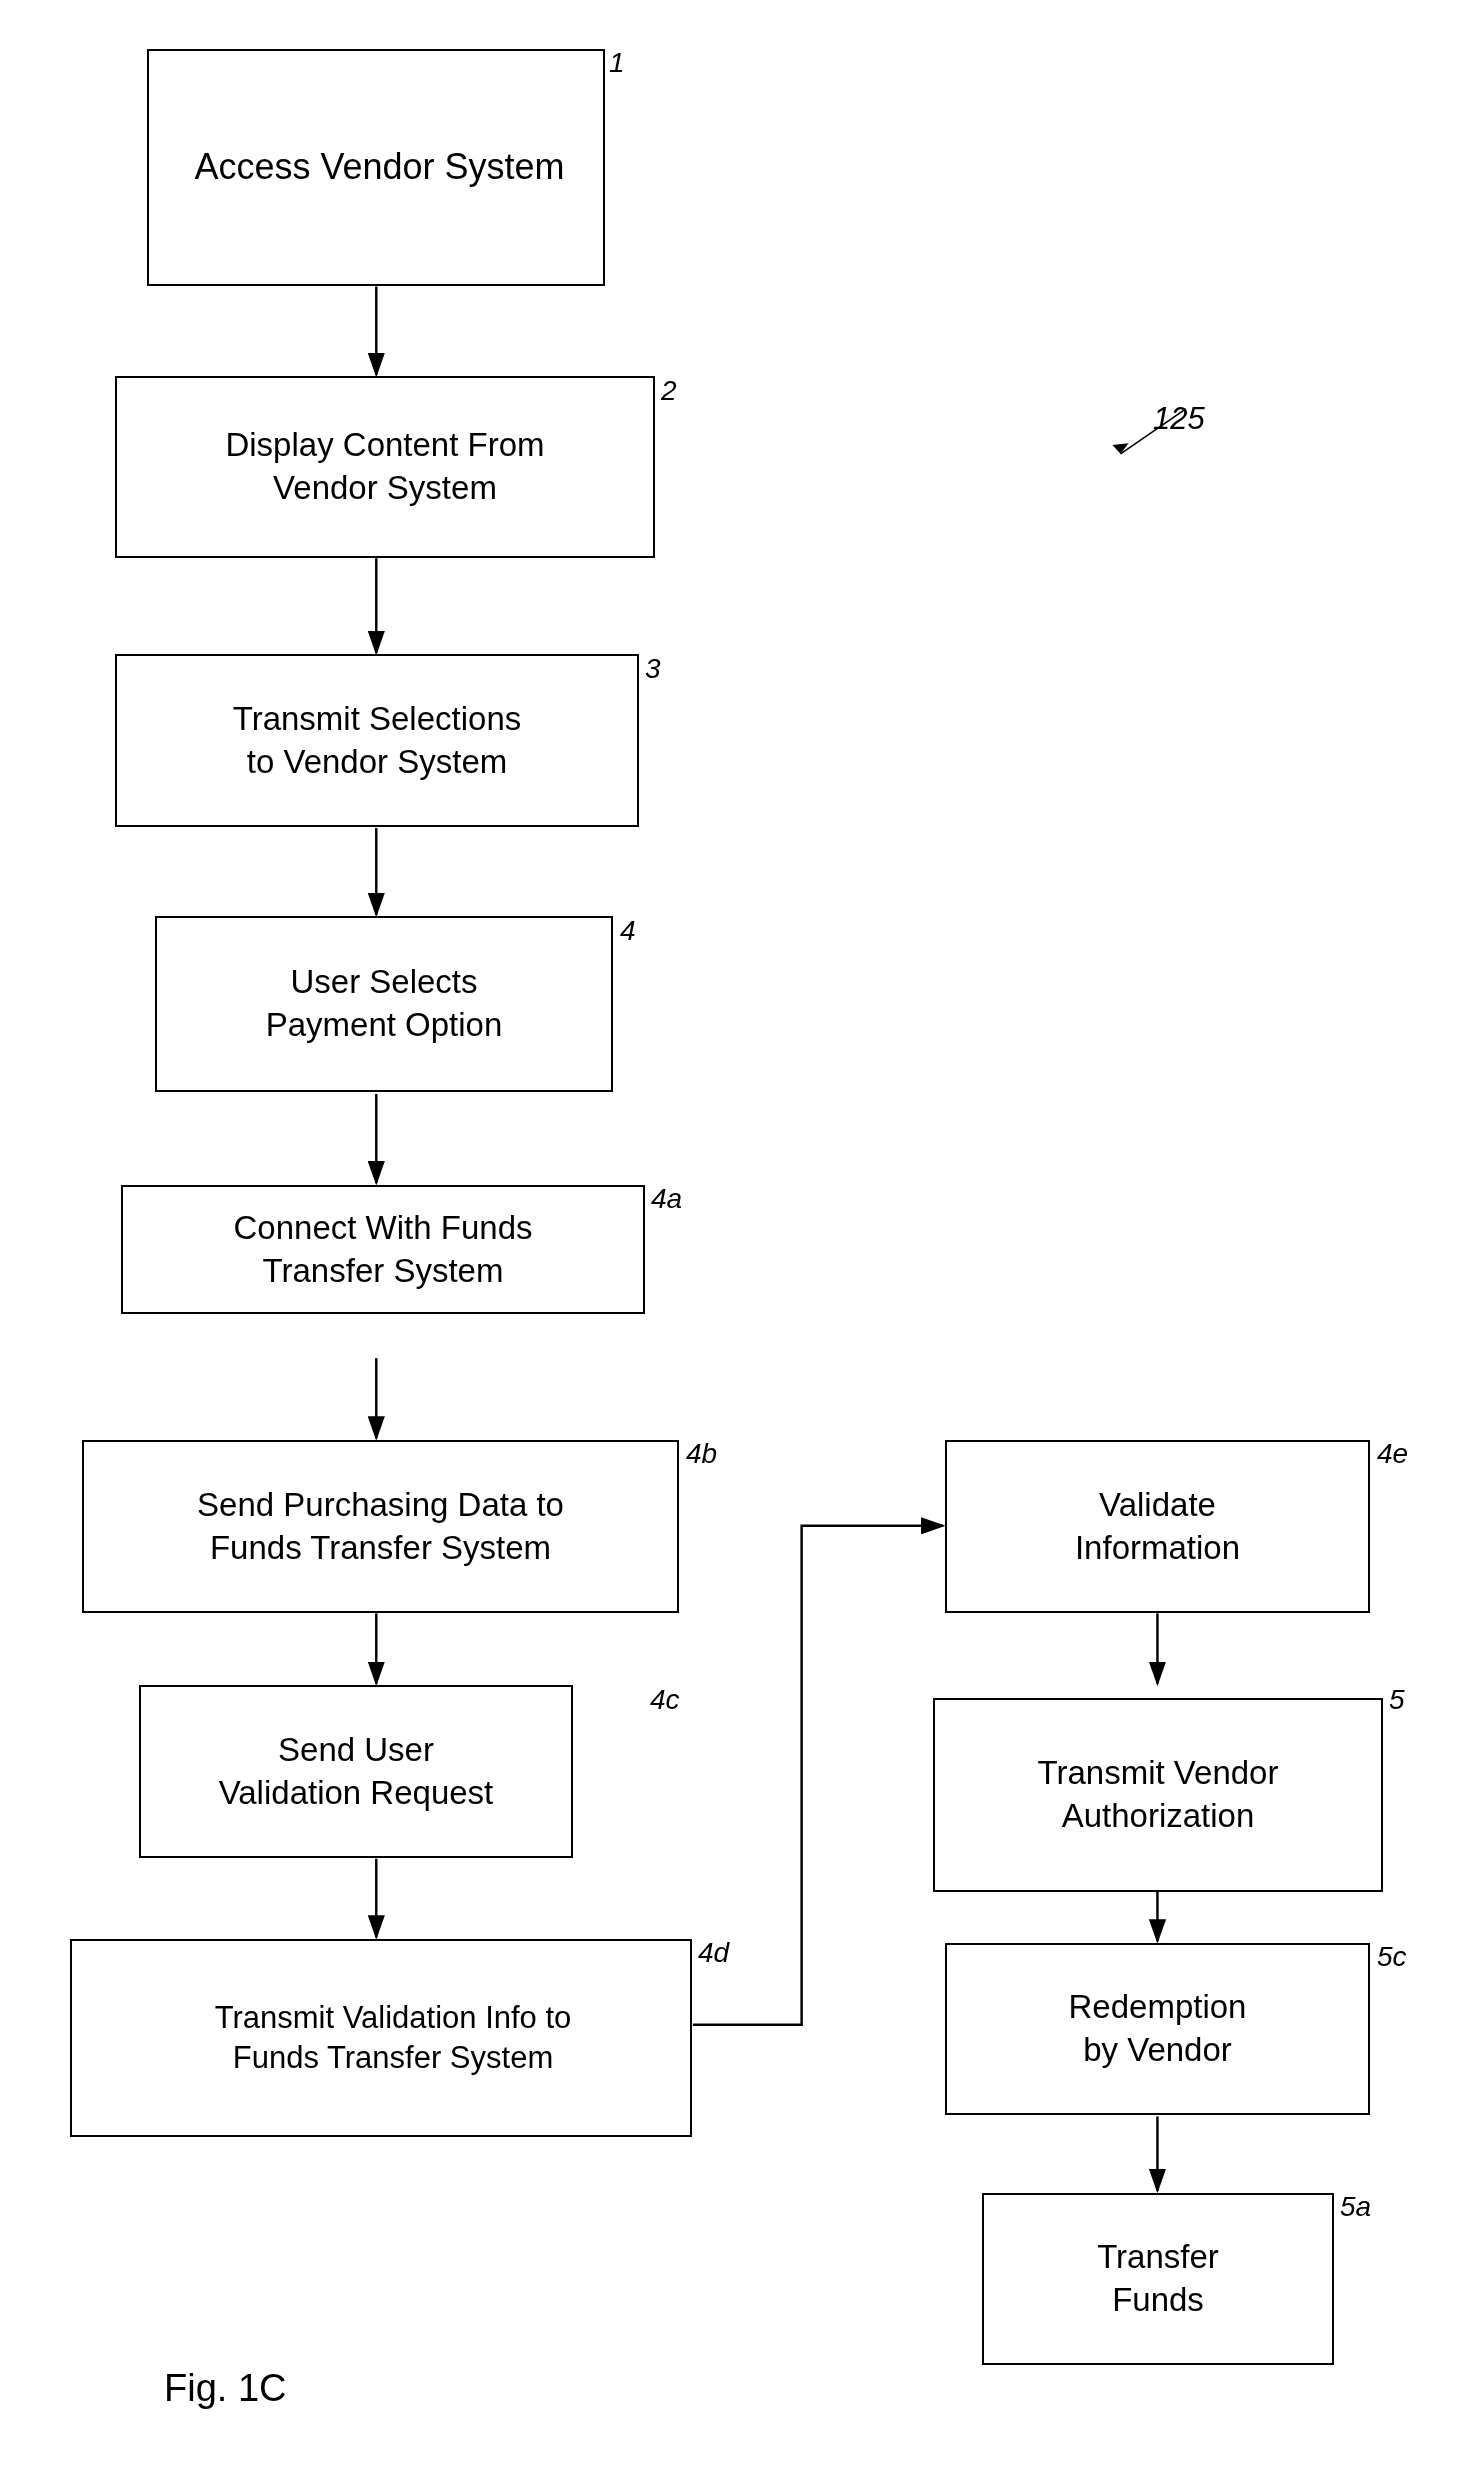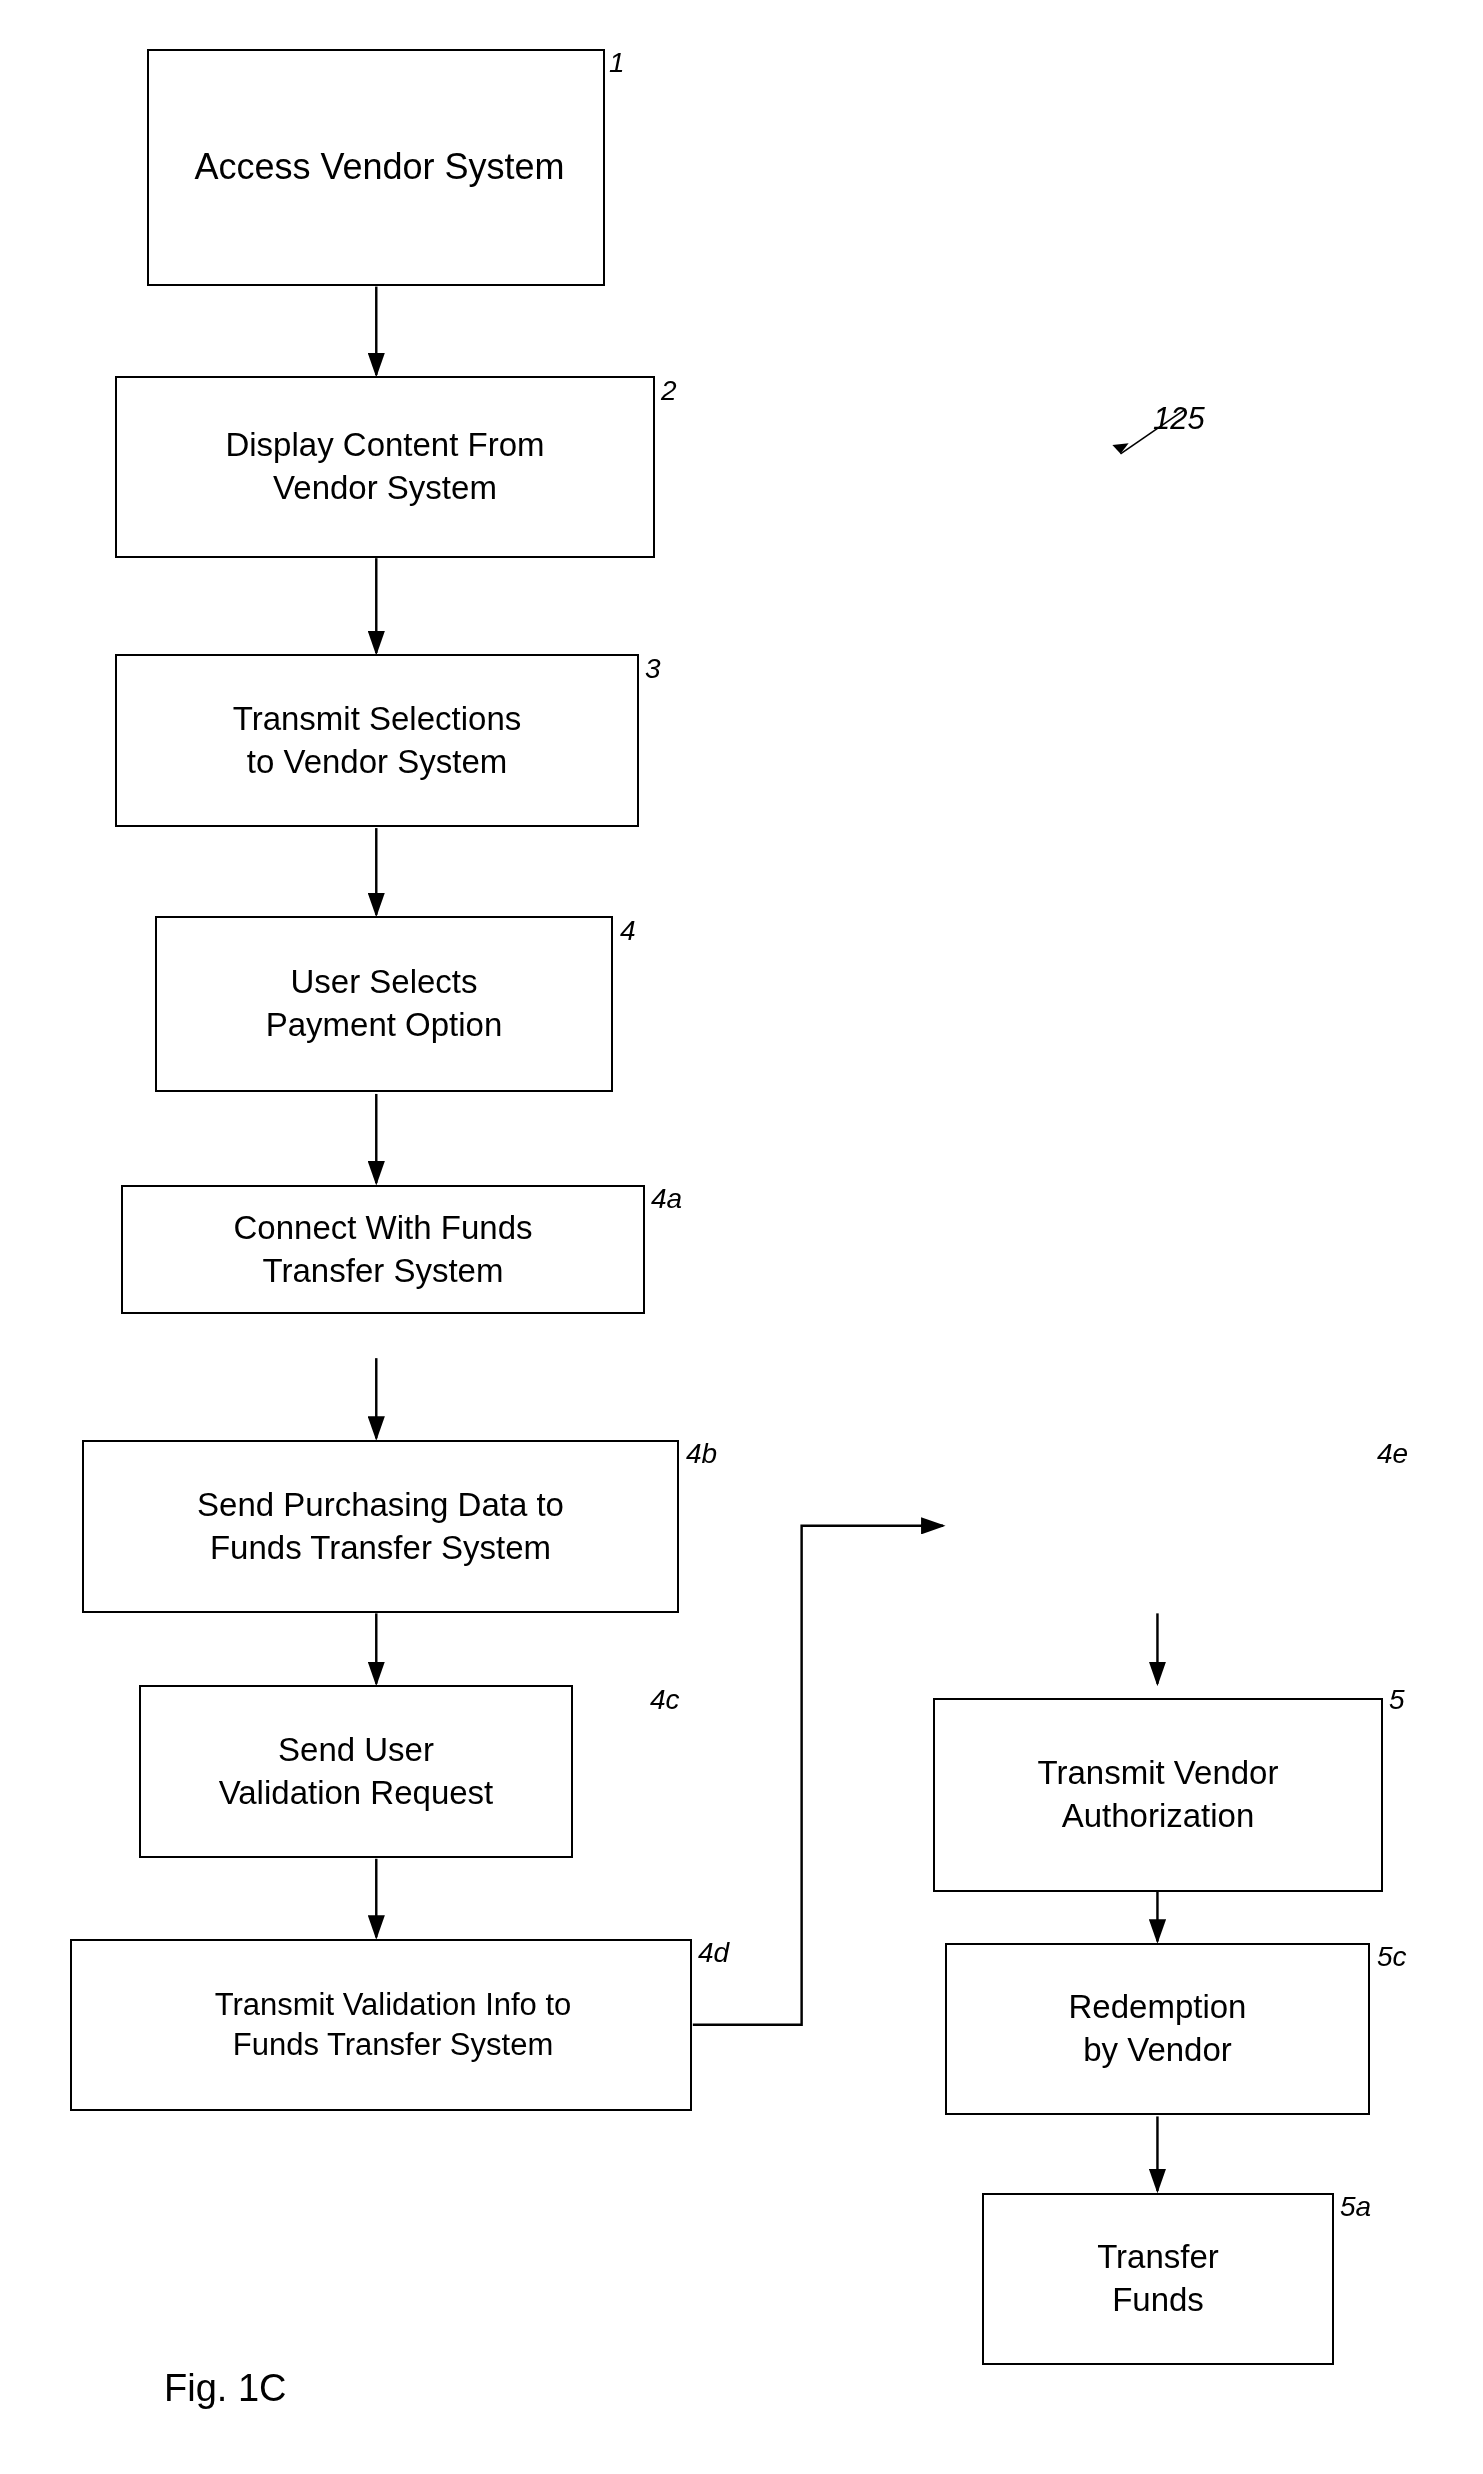--- a/index.html
+++ b/index.html
@@ -141,27 +141,30 @@
     <span>4b</span>
   </span>
 
   <div class="flow-box" style="left:139px; top:1685px; width:434px; height:173px; font-size:33px;">
     <span>Send User<br>Validation Request</span>
   </div>
   <span class="ref-label" style="left:620px; top:1684px;margin-left:30px;">
     <span>4c</span>
   </span>
 
-  <div class="flow-box" style="left:70px; top:1939px; width:622px; height:172px; font-size:31px;padding-left:24px;">
+  <div class="flow-box" style="left:70px; top:1939px; width:622px; height:198px; font-size:31px;padding-left:24px;">
     <span>Transmit Validation Info to<br>Funds Transfer System</span>
   </div>
   <span class="ref-label" style="left:698px; top:1937px;">
     <span>4d</span>
   </span>
 
+  <div class="flow-box" style="left:945px; top:1440px; width:425px; height:173px; font-size:33px;">
+    <span>Validate<br>Information</span>
+  </div>
   <span class="ref-label" style="left:1377px; top:1438px;">
     <span>4e</span>
   </span>
 
   <div class="flow-box" style="left:933px; top:1685px; width:450px; height:194px; font-size:33px;margin-top:13px;">
     <span>Transmit Vendor<br>Authorization</span>
   </div>
   <span class="ref-label" style="left:1389px; top:1684px;">
     <span>5</span>
   </span>

